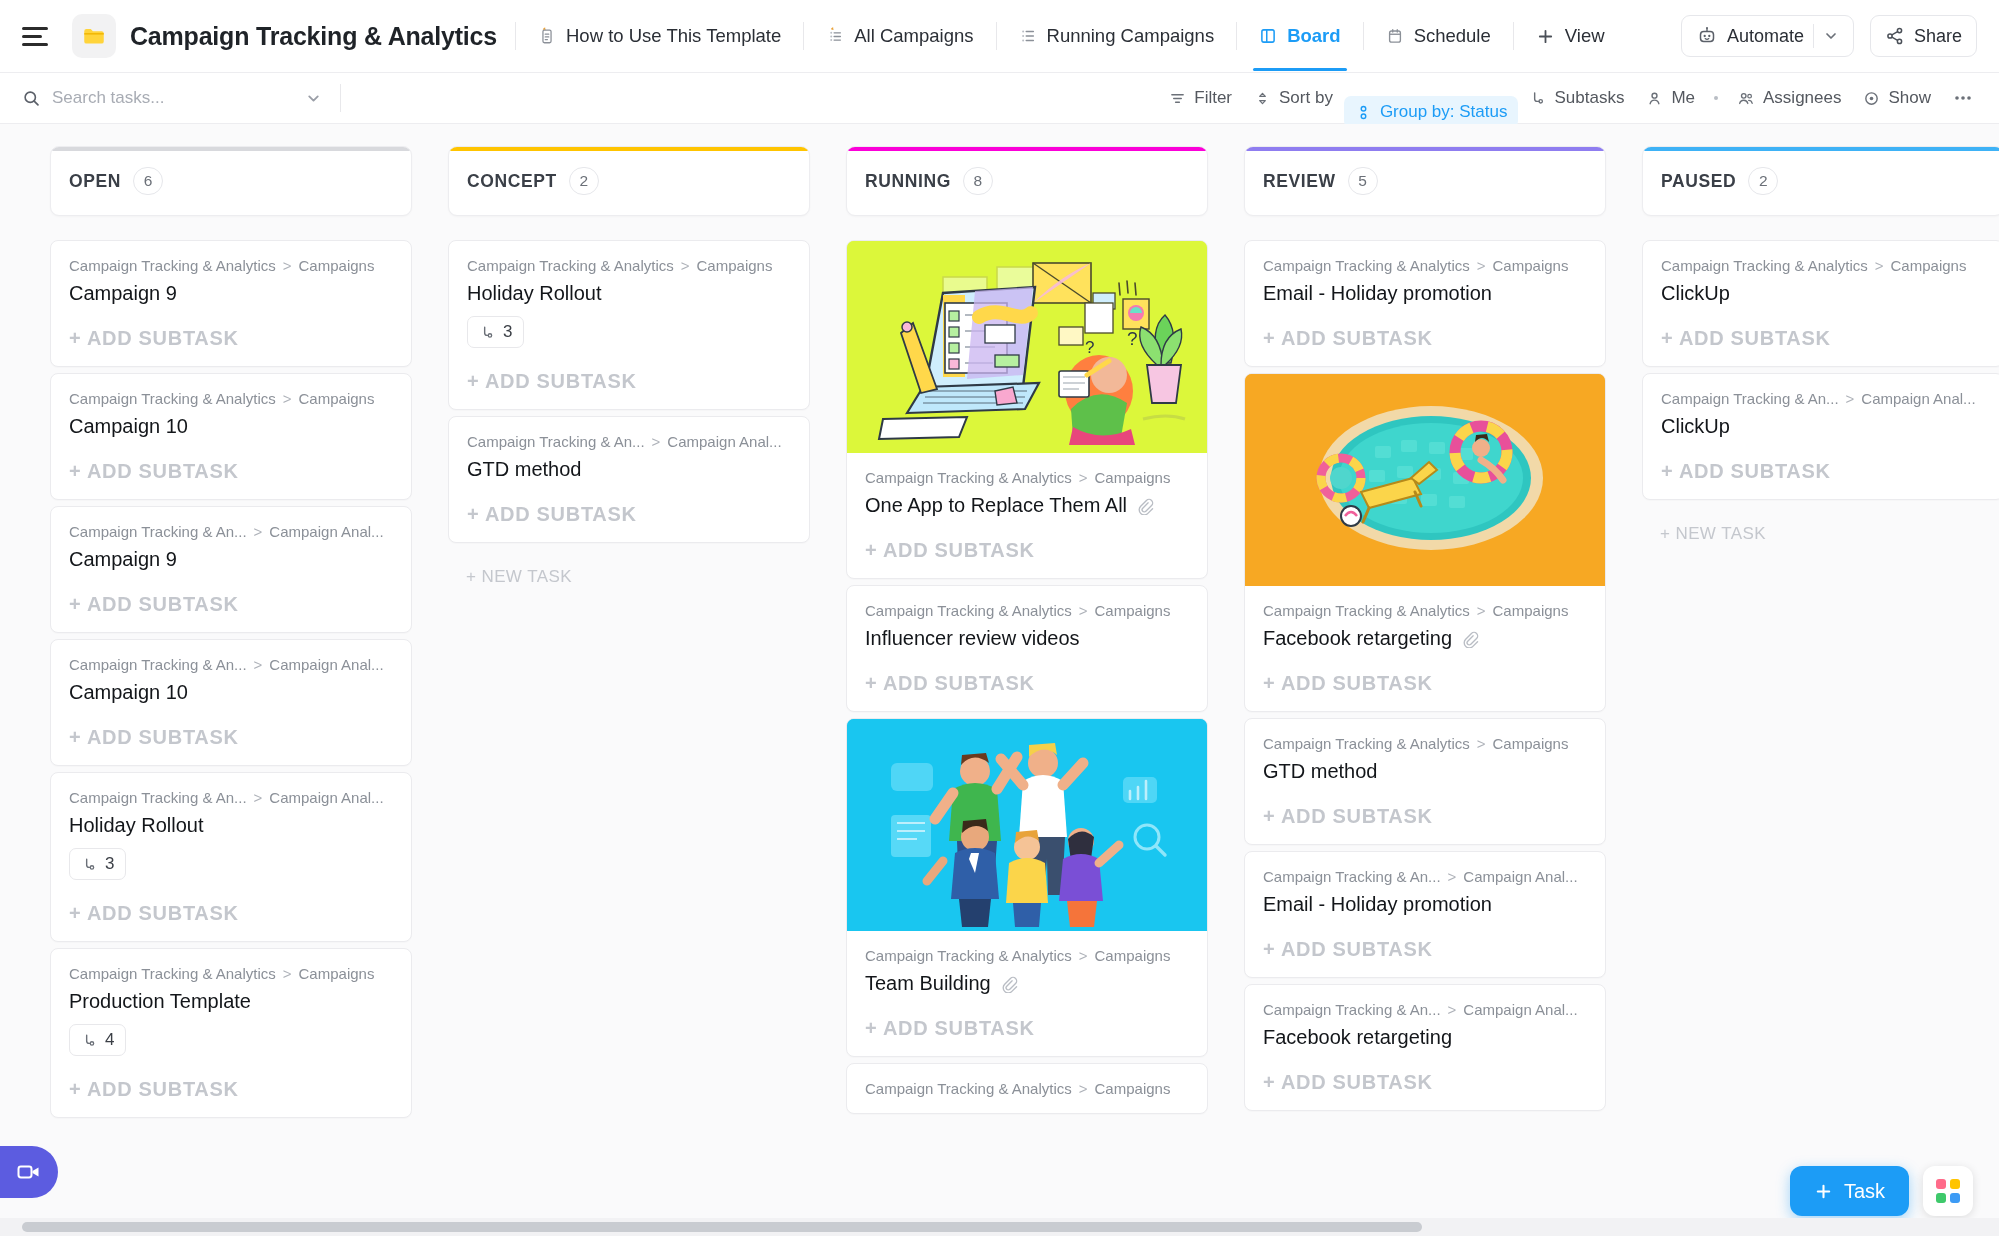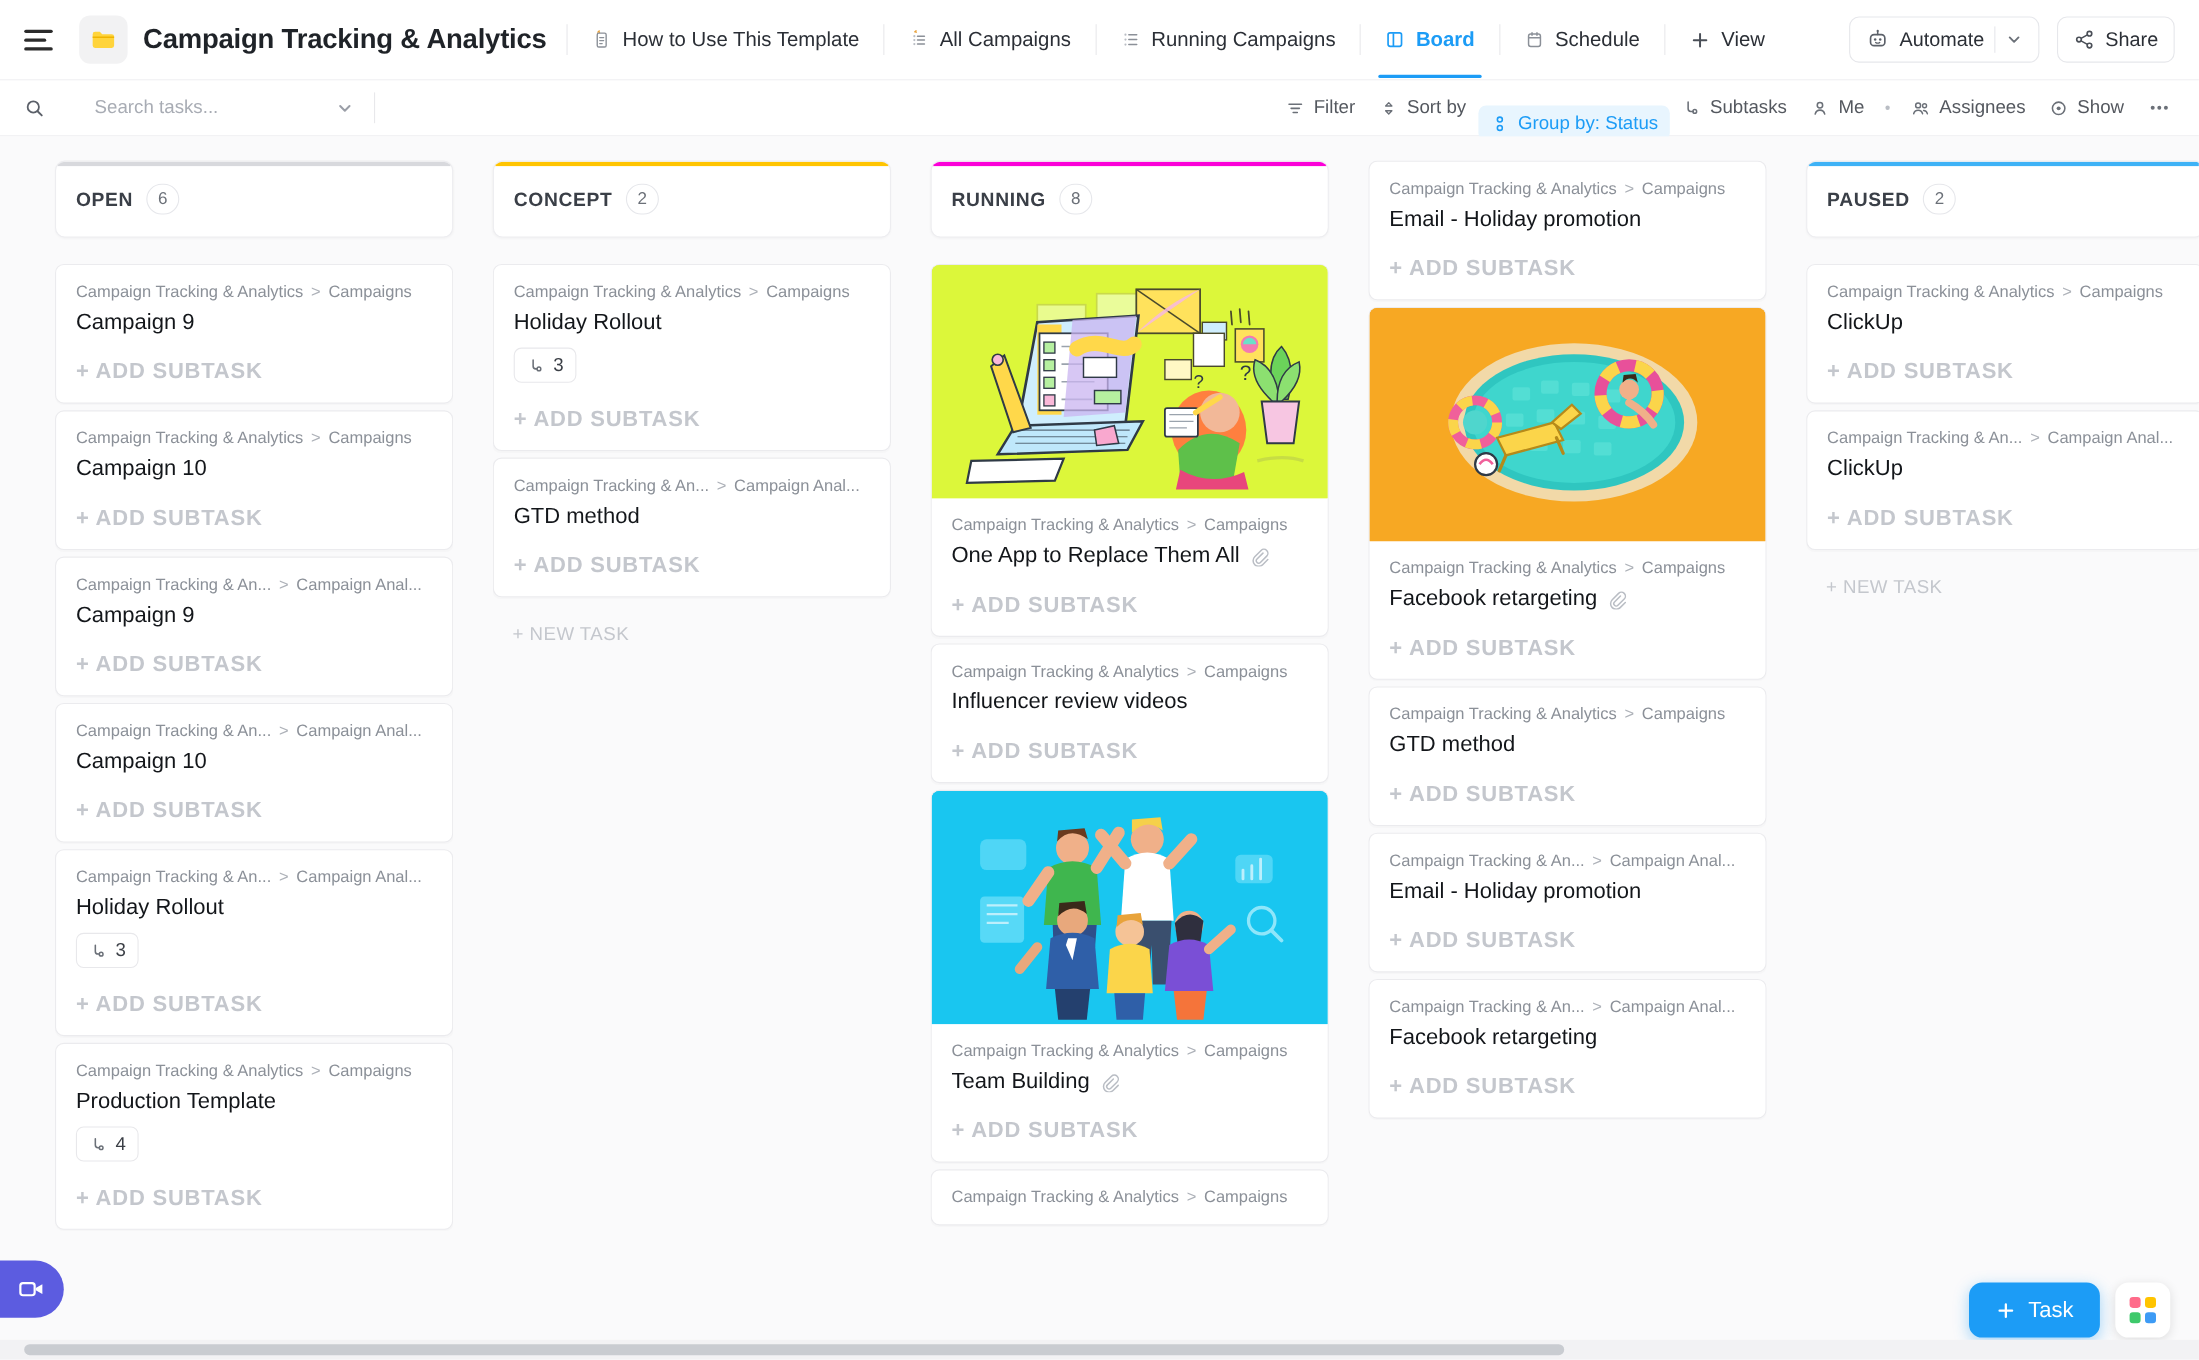--- a/index.html
+++ b/index.html
@@ -67,21 +67,21 @@
     height: 52px; display:flex; align-items:center; padding: 0 22px;
     border-top: 1px solid #ededf0; border-bottom: 1px solid #ededf0;
     background: #fff;
   }
   .searchbox {
     display:flex; align-items:center; gap: 11px; width: 300px;
     font-size: 17px; color: #9a9ea7;
   }
   .searchbox input {
     border: none; outline: none; font-size: 17px; color:#40444c;
-    font-family: "Liberation Sans", sans-serif; width: 200px; background: transparent; margin-left: 34px;
+    font-family: "Liberation Sans", sans-serif; width: 200px; background: transparent;
   }
   .searchbox input::placeholder { color: #a8acb4; }
 
   .tool {
     display:flex; align-items:center; gap: 8px;
     font-size: 17px; color: #54585f; padding: 6px 11px; border-radius: 7px;
     cursor: pointer; white-space: nowrap;
   }
   .tool.hl { background: #e8f5fe; color: #1c9cf6; margin-top: 28px; }
 
@@ -677,20 +677,25 @@
           <span>Campaign Tracking &amp; Analytics</span>
           <span class="gt">&gt;</span>
           <span>Campaigns</span>
         </div>
           </div>
           <div style="height:16px"></div>
         </div>
       </div>
     </div>
     <div class="column">
+      <div class="col-head">
+      <div class="bar" style="background:#8f7df0"></div>
+      <span class="col-name">REVIEW</span>
+      <span class="col-count">5</span>
+    </div>
       <div class="col-body">
         <div class="card">
           <div class="card-body">
         <div class="crumb">
           <span>Campaign Tracking &amp; Analytics</span>
           <span class="gt">&gt;</span>
           <span>Campaigns</span>
         </div>
             <div class="card-title">
           <span>Email - Holiday promotion</span>

